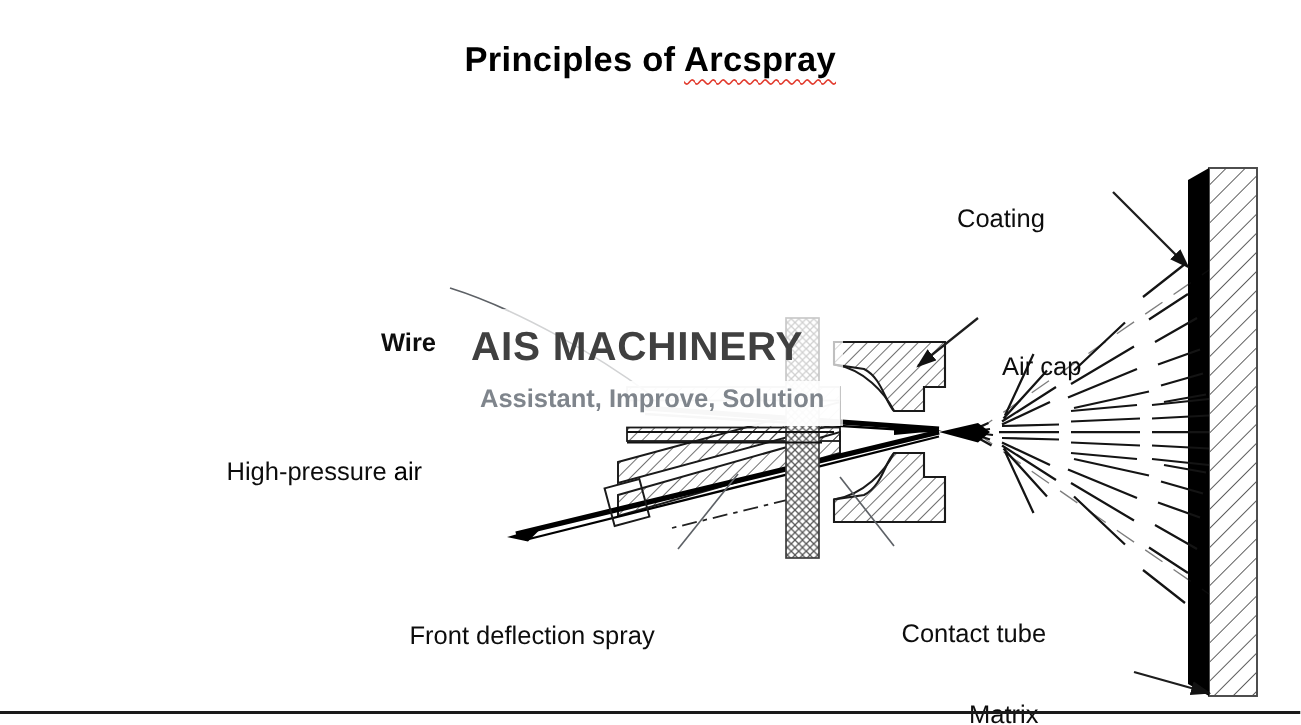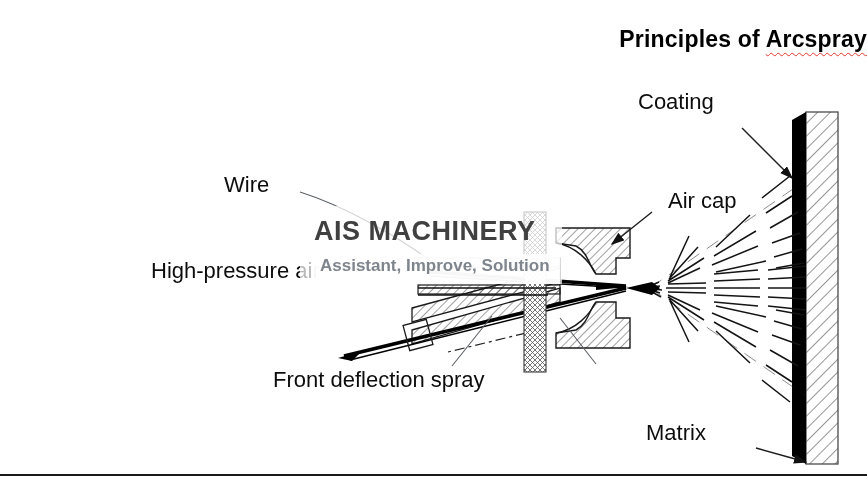--- a/index.html
+++ b/index.html
@@ -4,35 +4,35 @@
 <style>
   html,body{margin:0;padding:0;background:#fff;}
   body{
     width:867px;height:483px;position:relative;overflow:hidden;
     font-family:"Liberation Sans", sans-serif;color:#000;
   }
   .page{position:absolute;inset:0;background:#fff;}
 
   
   .title{
-    position:absolute;left:0;right:0;top:26px;text-align:right;
+    position:absolute;left:0;right:0;top:26px;text-align:center;
     font-size:23px;font-weight:bold;letter-spacing:.2px;
   }
   .title .misspell{
     position:relative;
     text-decoration:underline wavy #e23b2e;
     text-underline-offset:5px;
     text-decoration-thickness:1.4px;
   }
   .subtitle{
     position:absolute;left:8px;top:92px;
     font-size:17px;font-weight:bold;letter-spacing:.1px;
   }
-  .lbl{position:absolute;font-size:22px;color:#0d0d0d;white-space:nowrap;}
-  .lbl-wire{left:224px;top:172px;}
+  .lbl{position:absolute;font-size:17px;color:#0d0d0d;white-space:nowrap;margin-top:47px;}
+  .lbl-wire{left:254px;top:172px;font-weight:bold;}
   .lbl-hp{left:151px;top:258px;}
   .lbl-hp .faded{color:#000000;}
   .lbl-front{left:273px;top:367px;}
   .lbl-contact{left:601px;top:366px;}
   .lbl-coating{left:638px;top:89px;}
   .lbl-aircap{left:668px;top:188px;}
   .lbl-matrix{left:646px;top:420px;}
 
   
   .wm{position:absolute;left:300px;top:206px;pointer-events:none;}
@@ -191,20 +191,21 @@
 
 
   <div class="lbl lbl-wire">Wire</div>
 
   <div class="lbl lbl-hp">
     <span>High-pressure</span><span class="faded"> air</span>
   </div>
 
   <div class="lbl lbl-front">Front deflection spray</div>
 
+  <div class="lbl lbl-contact">Contact tube</div>
 
   <div class="lbl lbl-coating">Coating</div>
 
   <div class="lbl lbl-aircap">Air cap</div>
 
   <div class="lbl lbl-matrix">Matrix</div>
 
   <div class="wm">
     <div class="wm-veil"></div>
     <div class="wm-brand">AIS MACHINERY</div>

